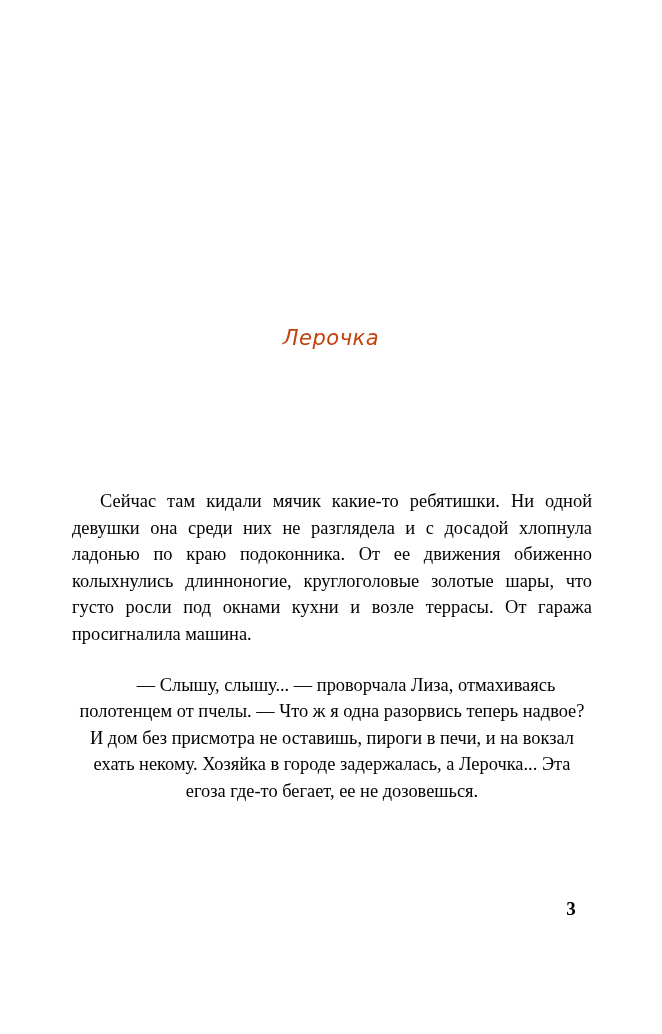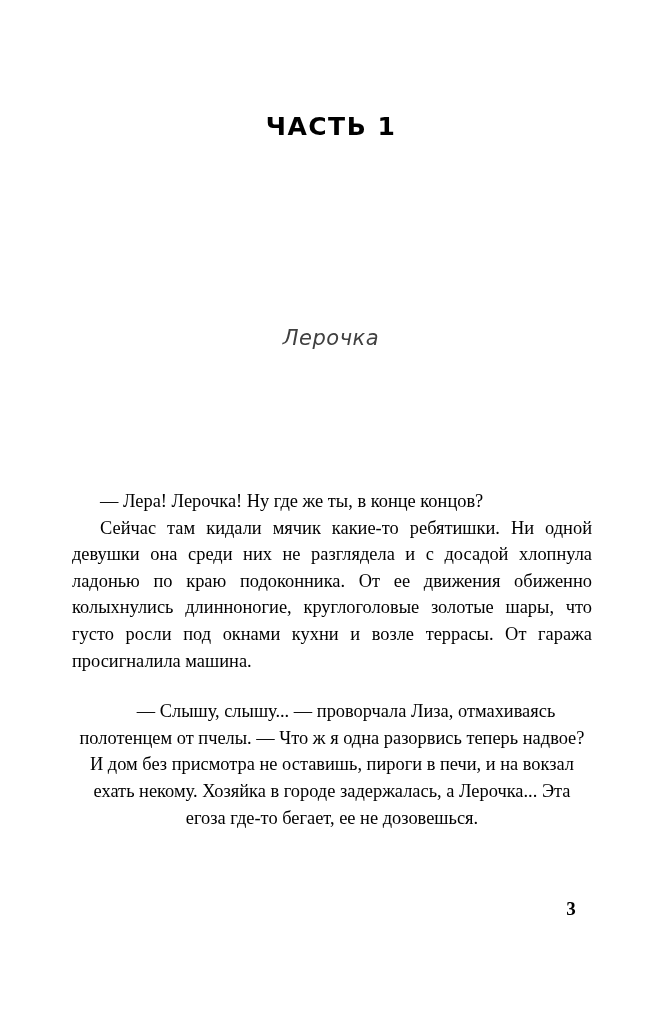--- a/index.html
+++ b/index.html
@@ -36,21 +36,21 @@
     position: absolute;
     top: 326px;
     left: 0;
     width: 662px;
     text-align: center;
     font-family: "DejaVu Sans", sans-serif;
     font-style: italic;
     font-size: 21px;
     font-weight: 400;
     letter-spacing: 0.5px;
-    color: #404040;
+    color: #c2410c;
   }
   .body-text {
     position: absolute;
     top: 488px;
     left: 72px;
     width: 520px;
   }
   .body-text p {
     margin: 0;
     text-indent: 28px;
@@ -75,25 +75,23 @@
     font-family: "Liberation Serif", serif;
     font-size: 19px;
     font-weight: 700;
   }
 </style>
 </head>
 <body>
 
 <div class="page">
 
-  <div class="part-title">ЧАСТЬ 1</div>
 
   <div class="chapter-title">Лерочка</div>
 
   <div class="body-text">
-    <p>— Лера! Лерочка! Ну где же ты, в конце концов?</p>
     <p>Сейчас там кидали мячик какие-то ребятишки. Ни одной девушки она среди них не разглядела и с досадой хлопнула ладонью по краю подоконника. От ее движения обиженно колыхнулись длинноногие, круглоголовые золотые шары, что густо росли под окнами кухни и возле террасы. От гаража просигналила машина.</p>
     <p class="last">— Слышу, слышу... — проворчала Лиза, отмахиваясь полотенцем от пчелы. — Что ж я одна разорвись теперь надвое? И дом без присмотра не оставишь, пироги в печи, и на вокзал ехать некому. Хозяйка в городе задержалась, а Лерочка... Эта егоза где-то бегает, ее не дозовешься.</p>
   </div>
 
   <div class="page-number">3</div>
 
 </div>
 
 </body></html>

